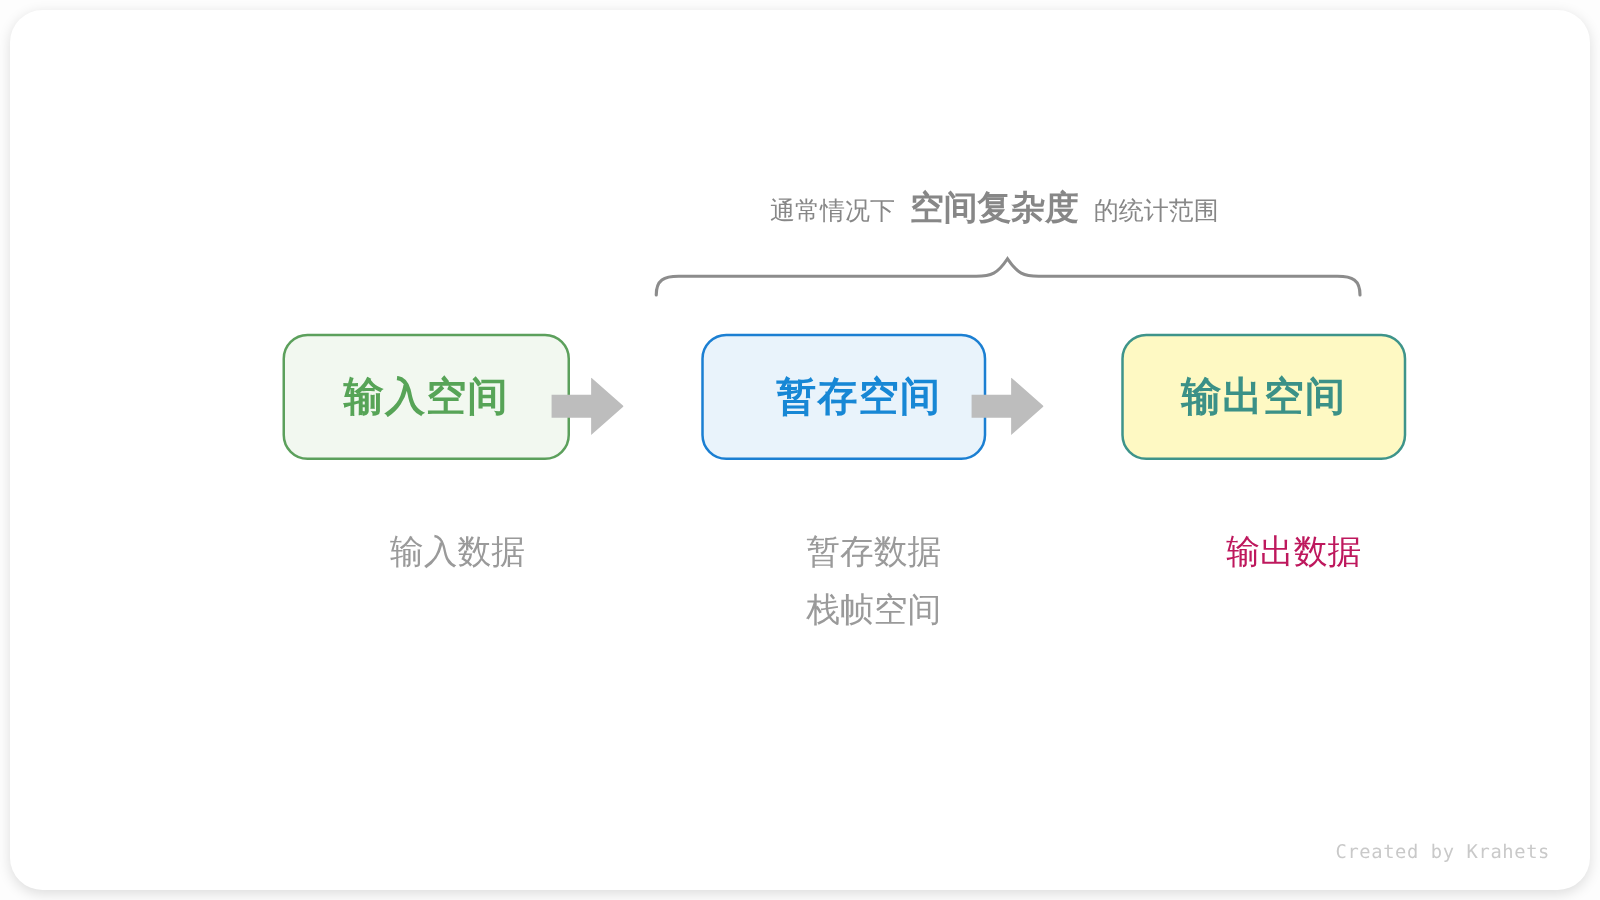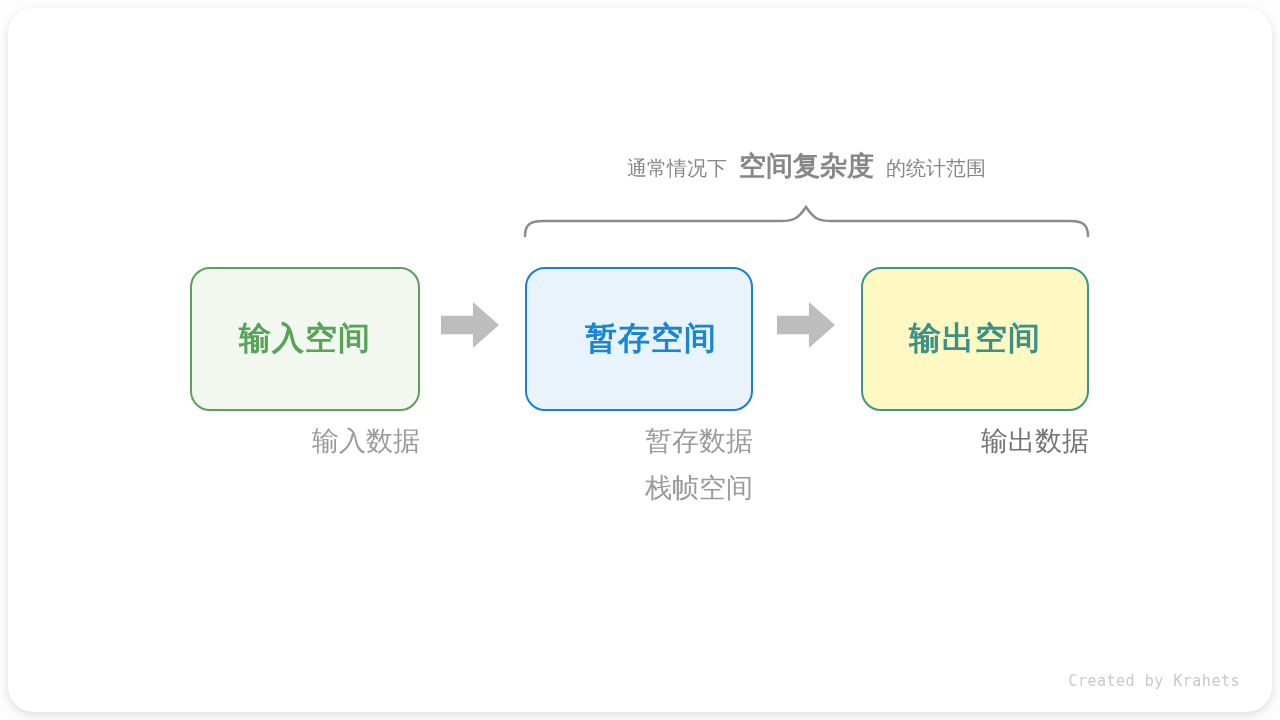--- a/index.html
+++ b/index.html
@@ -9,32 +9,32 @@
     font-family:"Liberation Sans","DejaVu Sans",sans-serif;
     position:relative;
   }
   .card{
     position:absolute;left:8px;top:8px;width:1264px;height:704px;
     background:#ffffff;border-radius:26px;
     box-shadow:0 3px 10px rgba(0,0,0,.13);
   }
   
   .annotation{
-    position:absolute;left:515px;top:140px;width:567px;
+    position:absolute;left:504px;top:140px;width:567px;
     text-align:center;font-size:20px;white-space:nowrap;
   }
   .annotation .hl{font-size:27px;font-weight:bold;margin:0 12px;}
   
   .brace{position:absolute;left:515px;top:196px;width:567px;height:34px;}
   
   .node-box{
-    position:absolute;width:230px;height:144px;box-sizing:border-box;
+    position:absolute;width:230px;height:101px;box-sizing:border-box;
     border:2px solid;border-radius:20px;
     display:flex;align-items:center;justify-content:center;
-    font-size:32px;font-weight:bold;letter-spacing:1px;
+    font-size:32px;font-weight:bold;letter-spacing:1px;margin-left:36px;
   }
   .box-input{left:182px;top:259px;}
   .box-temp{left:517px;top:259px;width:228px;padding-left:24px;}
   .box-output{left:853px;top:259px;width:228px;}
   
   .arrow{
     position:absolute;top:294px;width:58px;height:46px;
     clip-path:polygon(0 30%,55% 30%,55% 0,100% 50%,55% 100%,55% 70%,0 70%);
   }
   .arrow-1{left:433px;}
@@ -84,19 +84,19 @@
 
   <div class="sub-group sub-input" style="color:#9A9A9A">
     <div class="sub-line">输入数据</div>
   </div>
 
   <div class="sub-group sub-temp" style="color:#9A9A9A">
     <div class="sub-line">暂存数据</div>
     <div class="sub-line">栈帧空间</div>
   </div>
 
-  <div class="sub-group sub-output" style="color:#737373">
+  <div class="sub-group sub-output" style="color:#be185d">
     <div class="sub-line">输出数据</div>
   </div>
 
   <div class="footer" style="color:#C9C9C9">Created by Krahets</div>
 
 </div>
 
 </body></html>

